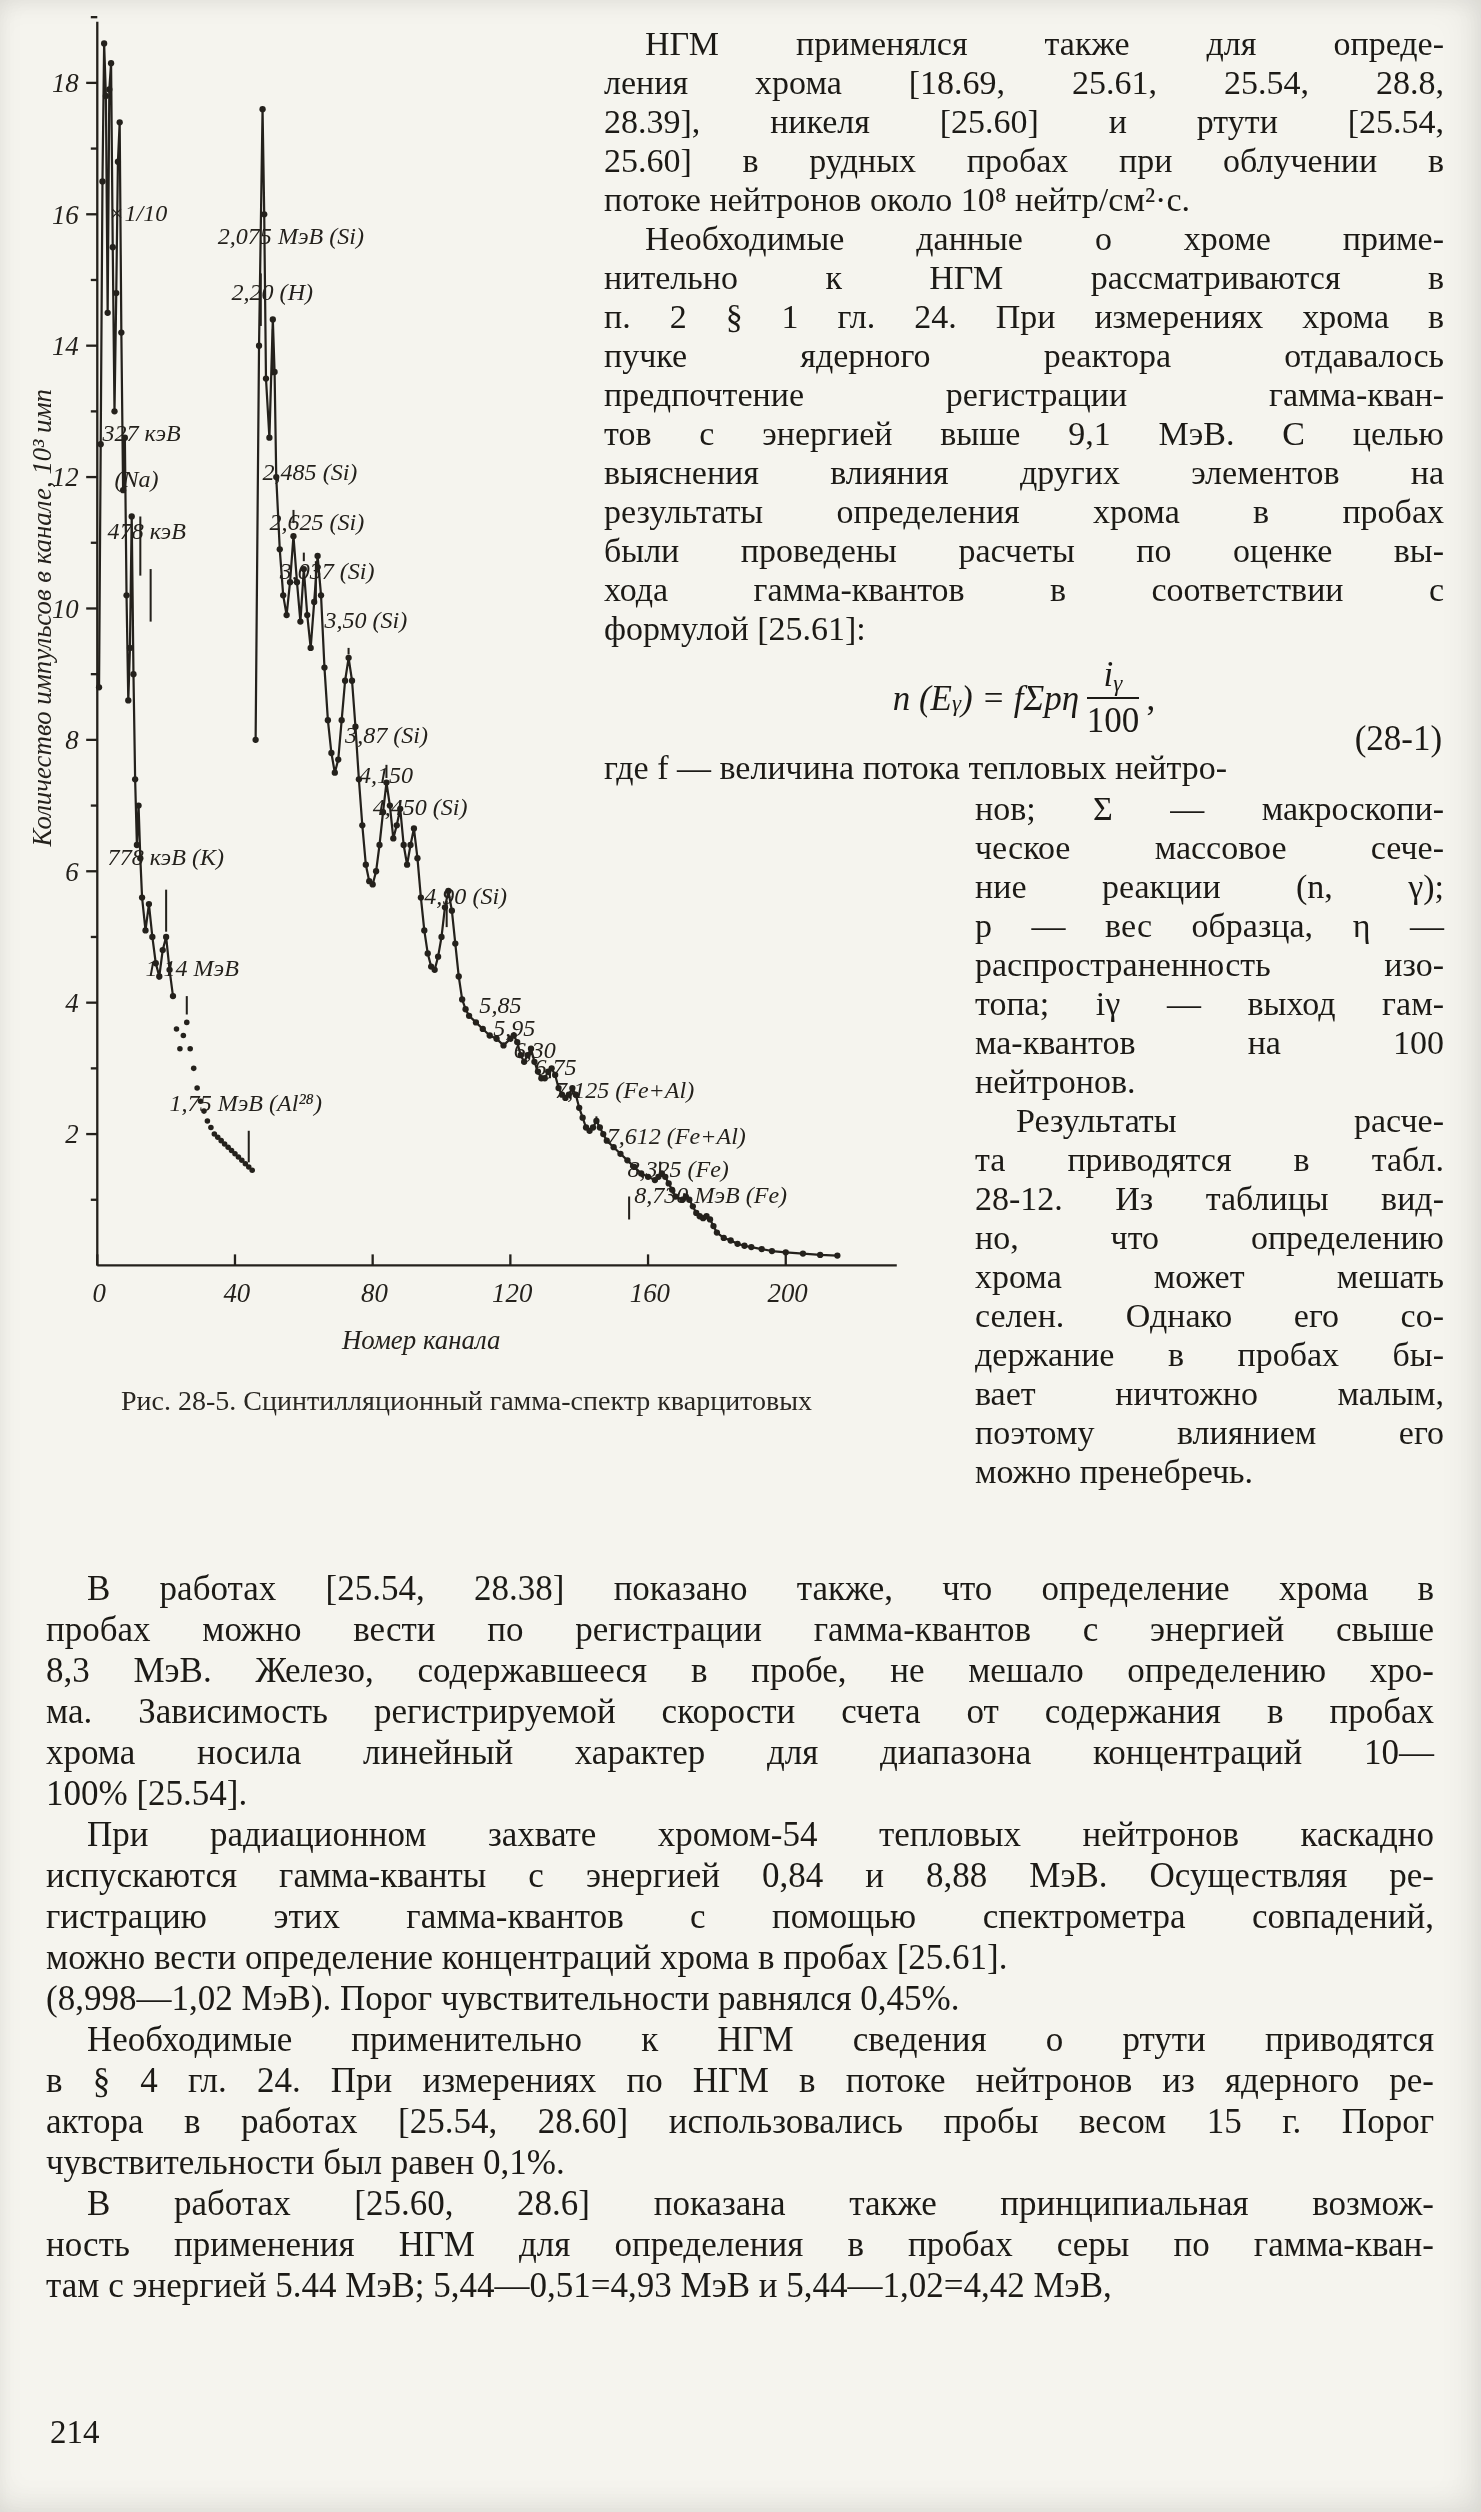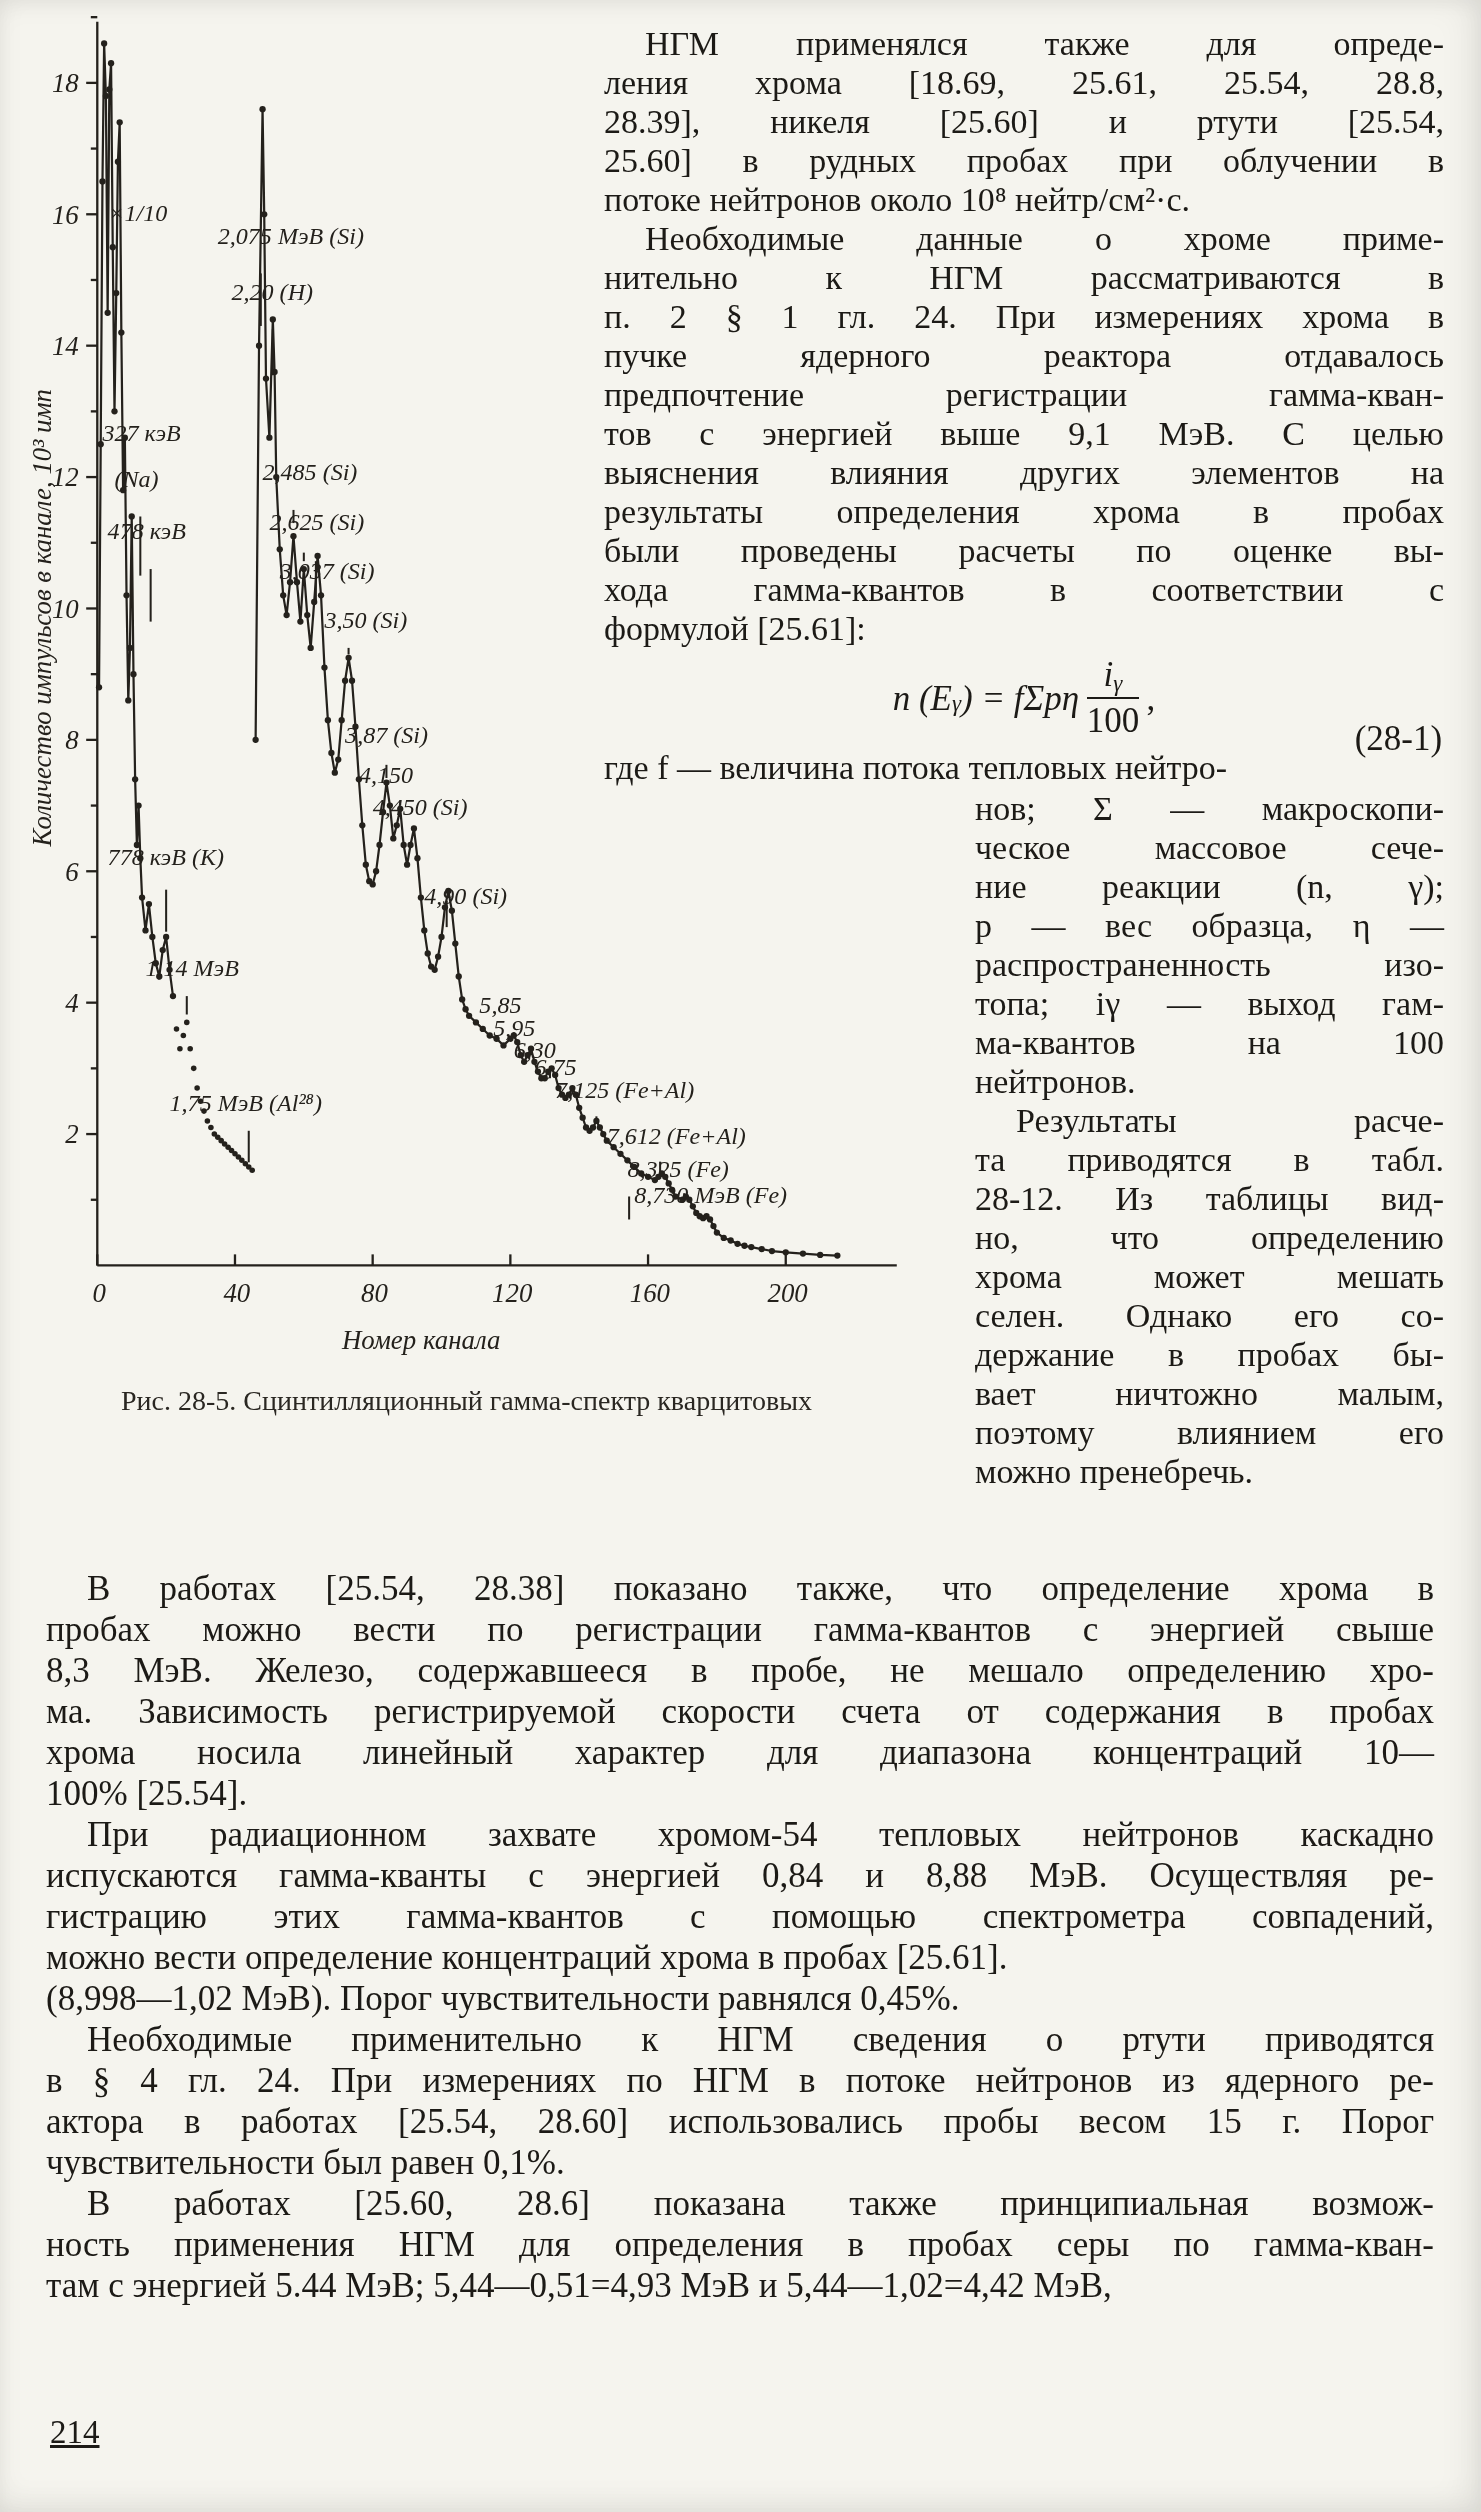--- a/index.html
+++ b/index.html
@@ -26,21 +26,21 @@
   
   .formula{position:relative;height:100px;display:flex;align-items:center;justify-content:center;font-size:35px;}
   .f-body{display:inline-flex;align-items:center;}
   .f-var{font-style:italic;}
   .f-sub{font-size:23px;font-style:italic;position:relative;top:5.6px;}
   .frac{display:inline-block;vertical-align:middle;text-align:center;margin:0 7.4px;line-height:1.15;}
   .num{display:block;border-bottom:2.8px solid #1c1a16;padding:0 9.3px 1.9px;}
   .den{display:block;padding-top:1.9px;}
   .f-tag{position:absolute;right:1.9px;top:50%;transform:translateY(-50%);margin-top:40px;}
   
-  .page-number{position:absolute;left:50px;top:2414px;font-size:33px;text-decoration:underline;}
+  .page-number{position:absolute;left:50px;top:2414px;font-size:33px;}
   
   .ax{stroke:#24211c;stroke-width:2.5;fill:none;}
   .curve{fill:none;stroke:#24211c;stroke-width:2.4;stroke-linejoin:round;}
   .dot{fill:#24211c;}
   .ticklab{font:italic 29px "Liberation Serif", serif;fill:#24211c;}
   .axlabel{font:italic 29px "Liberation Serif", serif;fill:#24211c;}
   .ann{font:italic 26px "Liberation Serif", serif;fill:#24211c;}
   .annline{stroke:#24211c;stroke-width:2.2;}
 </style>
 </head>

